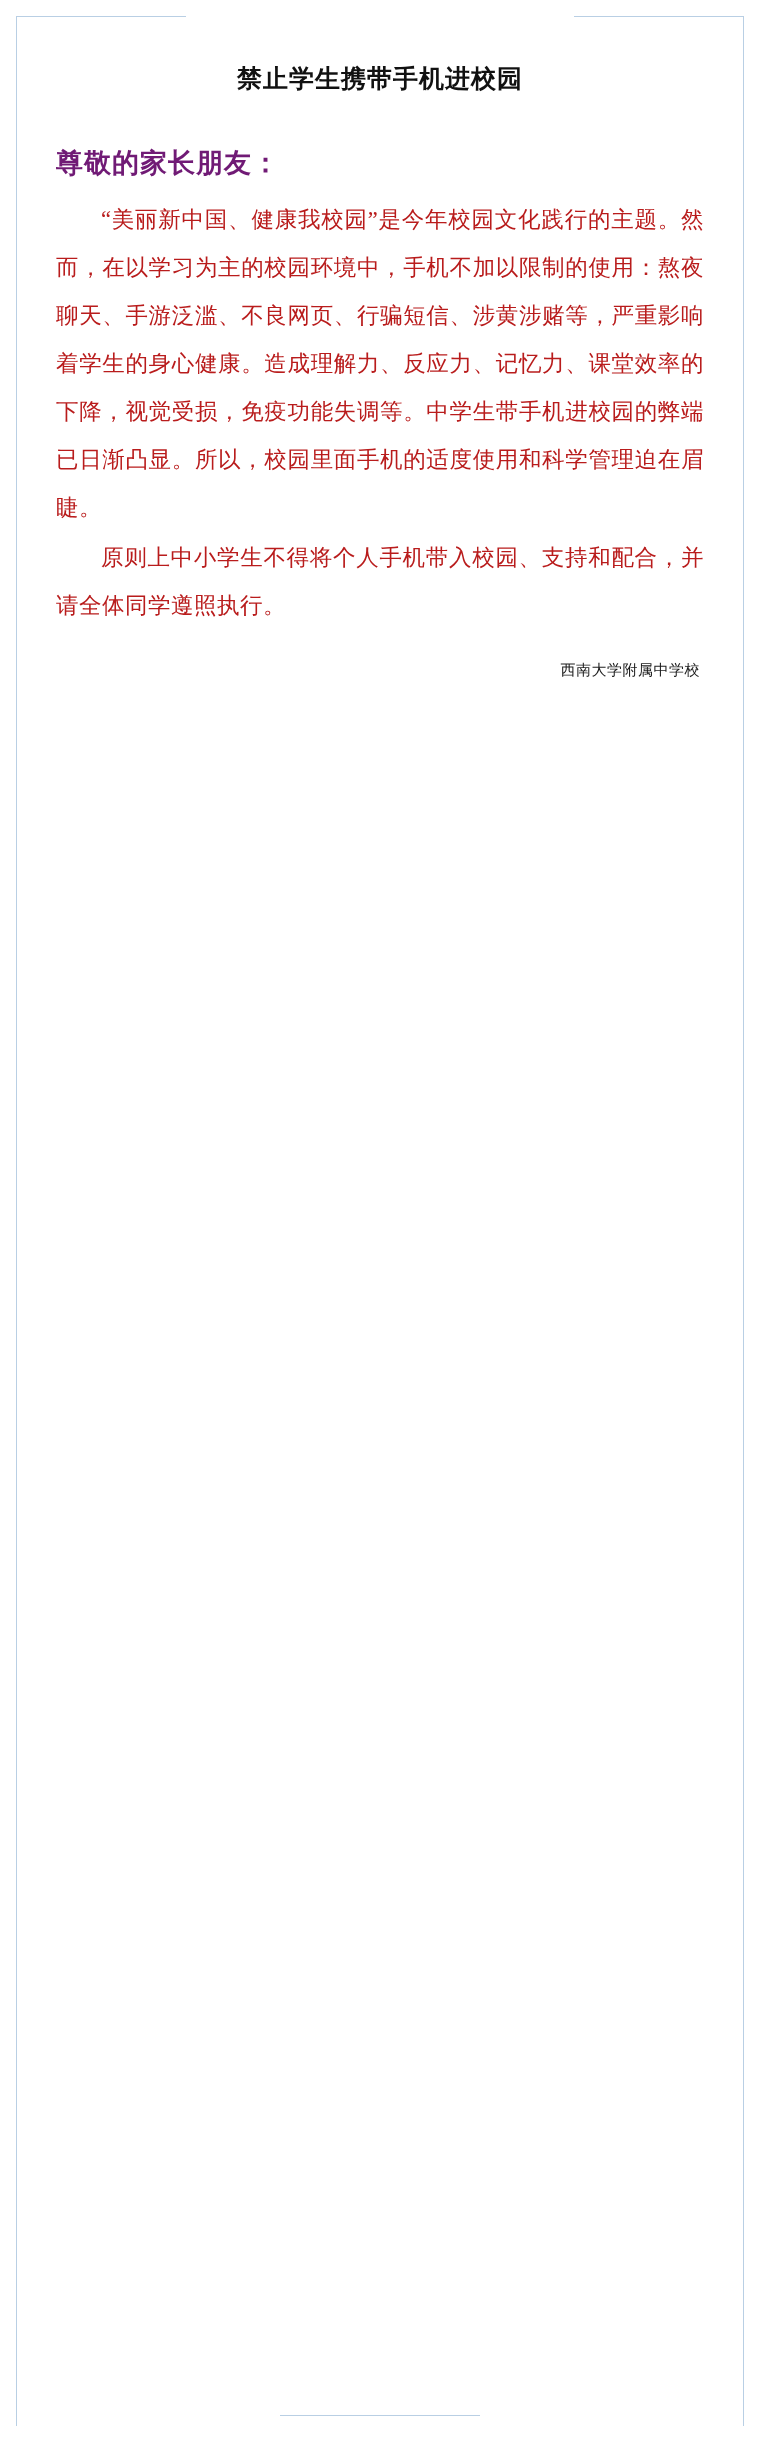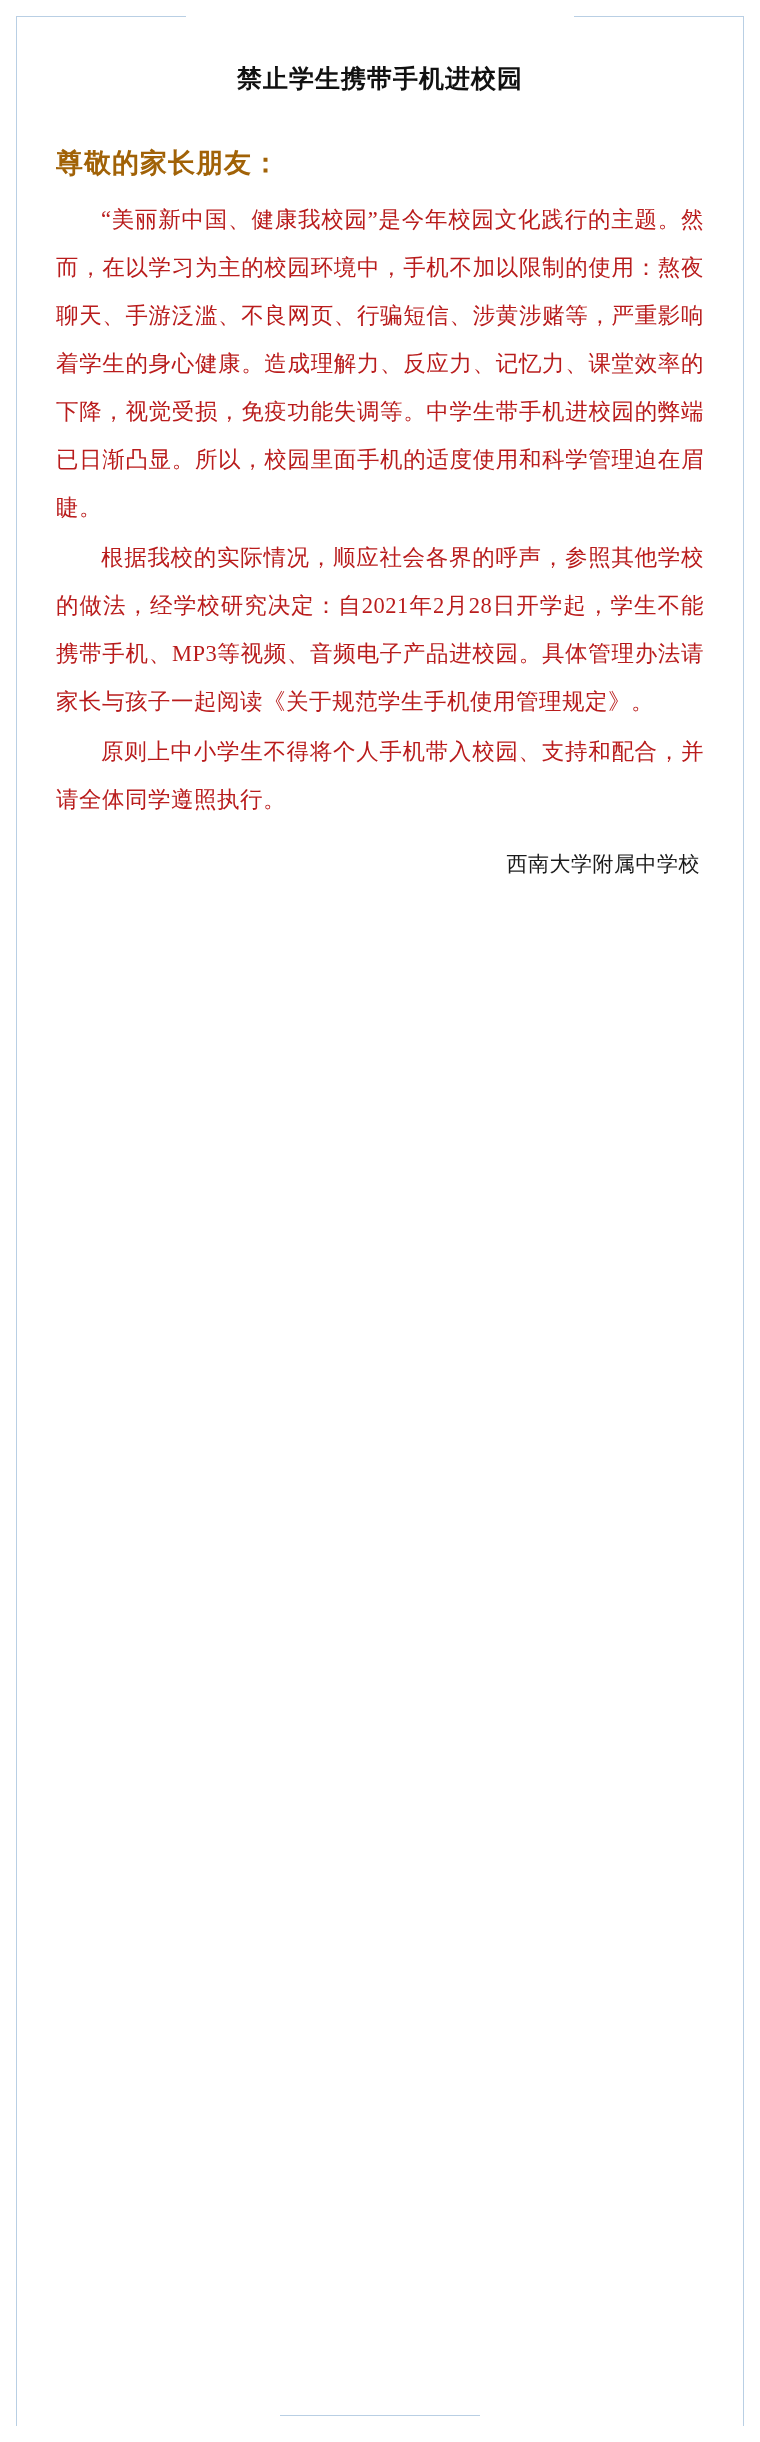--- a/index.html
+++ b/index.html
@@ -80,38 +80,38 @@
   .doc-title .line2 {
     display: block;
   }
 
   .salutation {
     font-weight: bold;
     font-size: 27px;
     line-height: 46px;
     margin: 40px 0 10px 0;
     letter-spacing: 1px;
-    color: #a16207;
+    color: #701a75;
   }
 
   .para {
     font-size: 22.5px;
     line-height: 48px;
     text-align: justify;
     text-justify: inter-ideograph;
     text-indent: 2em;
     margin: 0 0 2px 0;
     letter-spacing: 0.5px;
     color: #b91c1c;
   }
 
   .signature {
     margin-top: 16px;
     text-align: right;
-    font-size: 21px;
+    font-size: 15px;
     line-height: 48px;
     letter-spacing: 0.5px;
     padding-right: 4px;
   }
   .signature div {
     display: block;
   }
 </style>
 </head>
 <body>
@@ -126,21 +126,20 @@
 
   <div class="content">
 
     <h1 class="doc-title">
       <span>禁止学生携带手机进校园</span>
     </h1>
 
     <div class="salutation">尊敬的家长朋友：</div>
 
     <p class="para">“美丽新中国、健康我校园”是今年校园文化践行的主题。然而，在以学习为主的校园环境中，手机不加以限制的使用：熬夜聊天、手游泛滥、不良网页、行骗短信、涉黄涉赌等，严重影响着学生的身心健康。造成理解力、反应力、记忆力、课堂效率的下降，视觉受损，免疫功能失调等。中学生带手机进校园的弊端已日渐凸显。所以，校园里面手机的适度使用和科学管理迫在眉睫。</p>
-    <p class="para">根据我校的实际情况，顺应社会各界的呼声，参照其他学校的做法，经学校研究决定：自2021年2月28日开学起，学生不能携带手机、MP3等视频、音频电子产品进校园。具体管理办法请家长与孩子一起阅读《关于规范学生手机使用管理规定》。</p>
     <p class="para">原则上中小学生不得将个人手机带入校园、支持和配合，并请全体同学遵照执行。</p>
 
     <div class="signature">
       <div>西南大学附属中学校</div>
     </div>
 
   </div>
 </div>
 
 </body></html>

